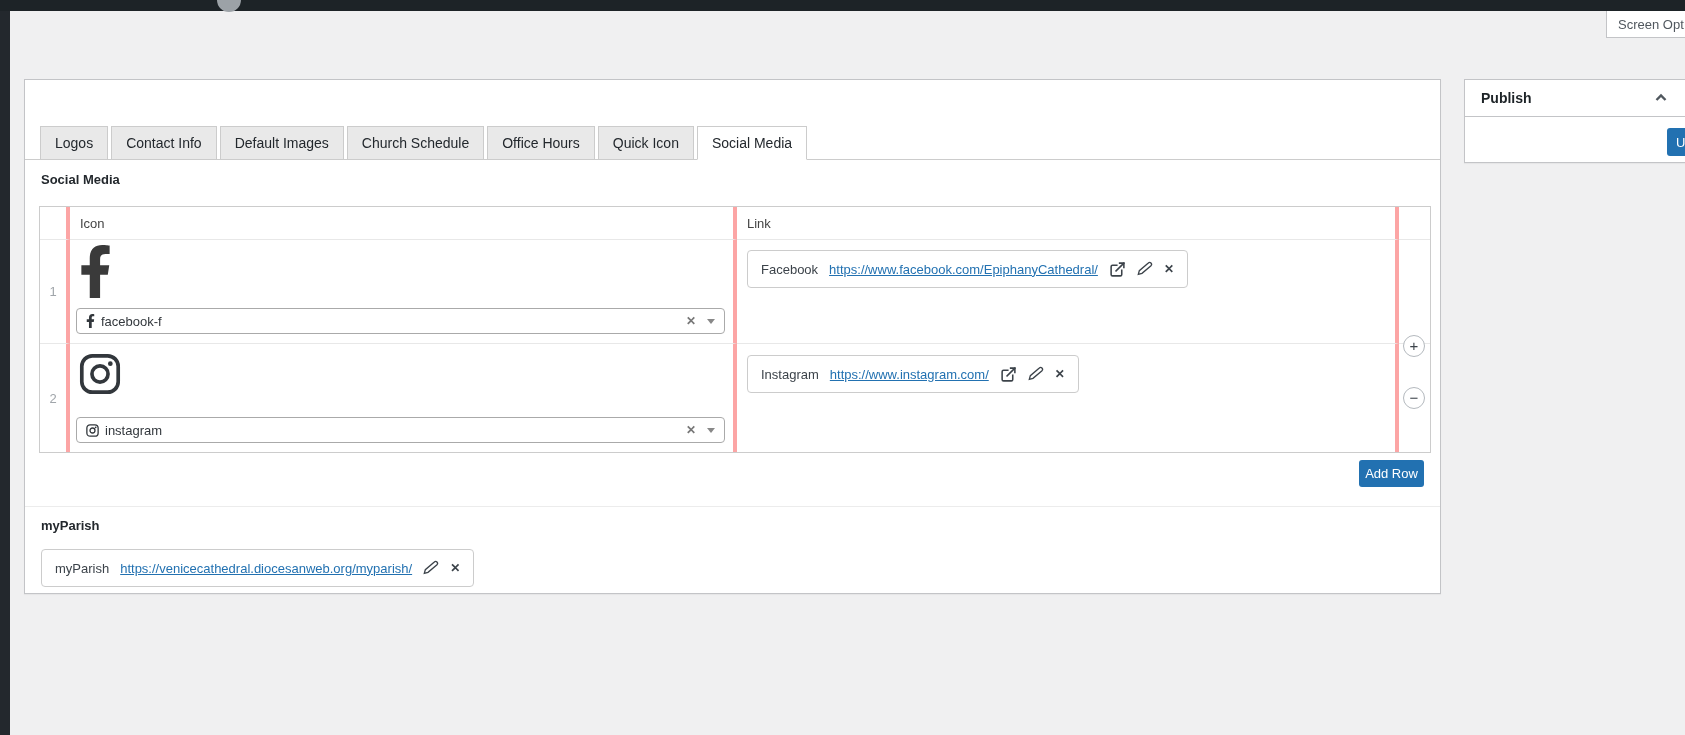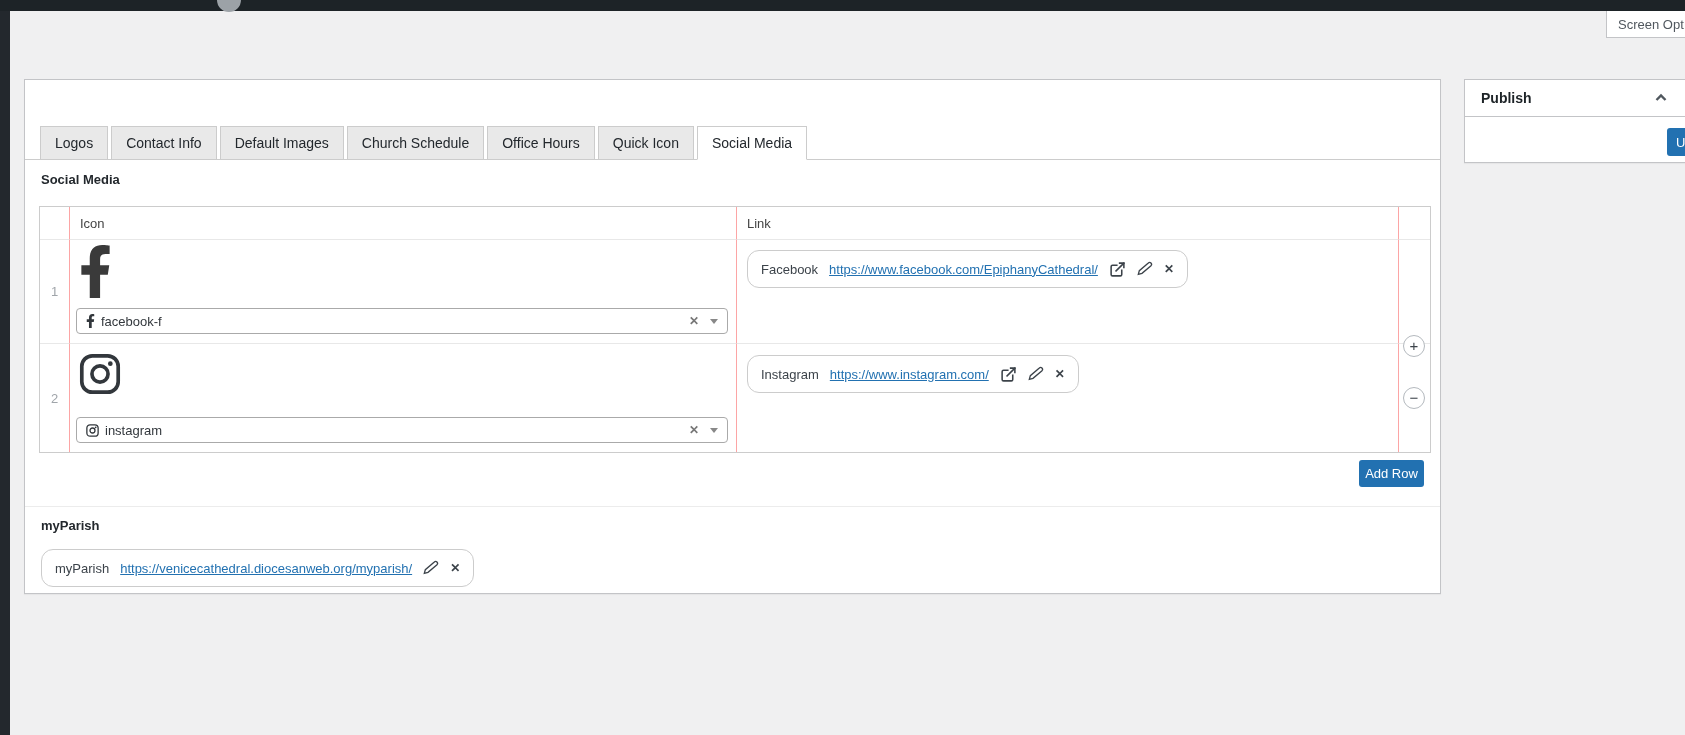--- a/index.html
+++ b/index.html
@@ -29,35 +29,35 @@
   .tab-bar{position:absolute;left:0;top:38px;width:100%;height:42px;box-sizing:border-box;
            border-bottom:1px solid #ccc;display:flex;align-items:flex-end;padding-left:15px;gap:3px;}
   .tab{height:34px;line-height:32px;box-sizing:border-box;padding:0 14px;font-size:14px;color:#23282d;
        background:#e9e9e9;border:1px solid #ccc;margin-bottom:-1px;cursor:pointer;white-space:nowrap;}
   .tab.active{background:#fff;border-bottom-color:#fff;}
   .field-label{position:absolute;left:16px;font-size:13px;font-weight:bold;color:#23282d;}
   
   .repeater{position:absolute;left:14px;top:126px;width:1392px;height:247px;box-sizing:border-box;
             border:1px solid #ccc;display:grid;grid-template-columns:30px 667px 662px 31px;
             grid-template-rows:33px 104px 108px;background:#fff;}
-  .cell{box-sizing:border-box;border-right:1px solid #fca5a5;border-bottom:1px solid #e8e8e8;position:relative;}
+  .cell{box-sizing:border-box;border-right:4px solid #fca5a5;border-bottom:1px solid #e8e8e8;position:relative;}
   .cell.last-col{border-right:none;}
   .cell.last-row{border-bottom:none;}
   .th{display:flex;align-items:center;padding-left:10px;font-size:13px;color:#444;}
   .row-num{display:flex;align-items:center;justify-content:center;font-size:13px;color:#a0a5aa;cursor:grab;}
   .big-icon{position:absolute;left:9px;}
   .icon-select{position:absolute;left:6px;right:8px;bottom:9px;height:26px;border:1px solid #aaa;border-radius:4px;
                background:#fff;display:flex;align-items:center;gap:6px;padding:0 9px;font-size:13px;color:#32373c;
                box-sizing:border-box;cursor:pointer;}
   .sel-right{margin-left:auto;display:flex;align-items:center;gap:11px;}
   .sel-x{font-size:12px;font-weight:bold;color:#777;line-height:1;cursor:pointer;}
   .sel-arrow{width:0;height:0;border-left:4px solid transparent;border-right:4px solid transparent;
              border-top:5px solid #888;}
   .chip{position:absolute;display:inline-flex;align-items:center;gap:11px;height:36px;border:1px solid #ccc;
-        border-radius:12px;background:#fff;padding:0 13px;font-size:13px;white-space:nowrap;}
+        border-radius:4px;background:#fff;padding:0 13px;font-size:13px;white-space:nowrap;}
   .chip .lbl{color:#3c434a;}
   .chip a{color:#2271b1;text-decoration:underline;cursor:pointer;}
   .chip-x{font-size:12px;font-weight:bold;color:#3c434a;cursor:pointer;}
   .circle-btn{position:absolute;width:22px;height:22px;border-radius:50%;border:1px solid #b4b9be;background:#fff;
               color:#3c434a;font-size:15px;line-height:20px;text-align:center;box-sizing:border-box;cursor:pointer;}
   .add-row-btn{position:absolute;left:1334px;top:380px;width:65px;height:27px;background:#2271b1;color:#fff;
                border:none;border-radius:3px;font-size:13px;font-family:inherit;cursor:pointer;}
   .field-divider{position:absolute;left:0;top:426px;width:100%;height:1px;background:#ececec;}
   .update-btn{position:absolute;left:202px;top:48px;width:60px;height:28px;background:#2271b1;color:#fff;
               border:none;border-radius:3px;font-size:13px;font-family:inherit;text-align:left;

